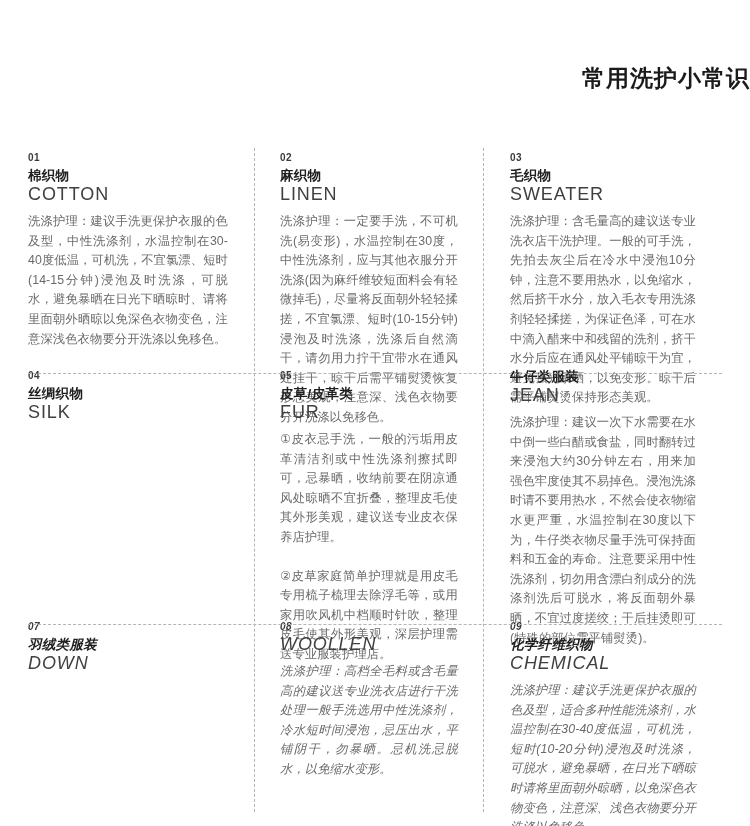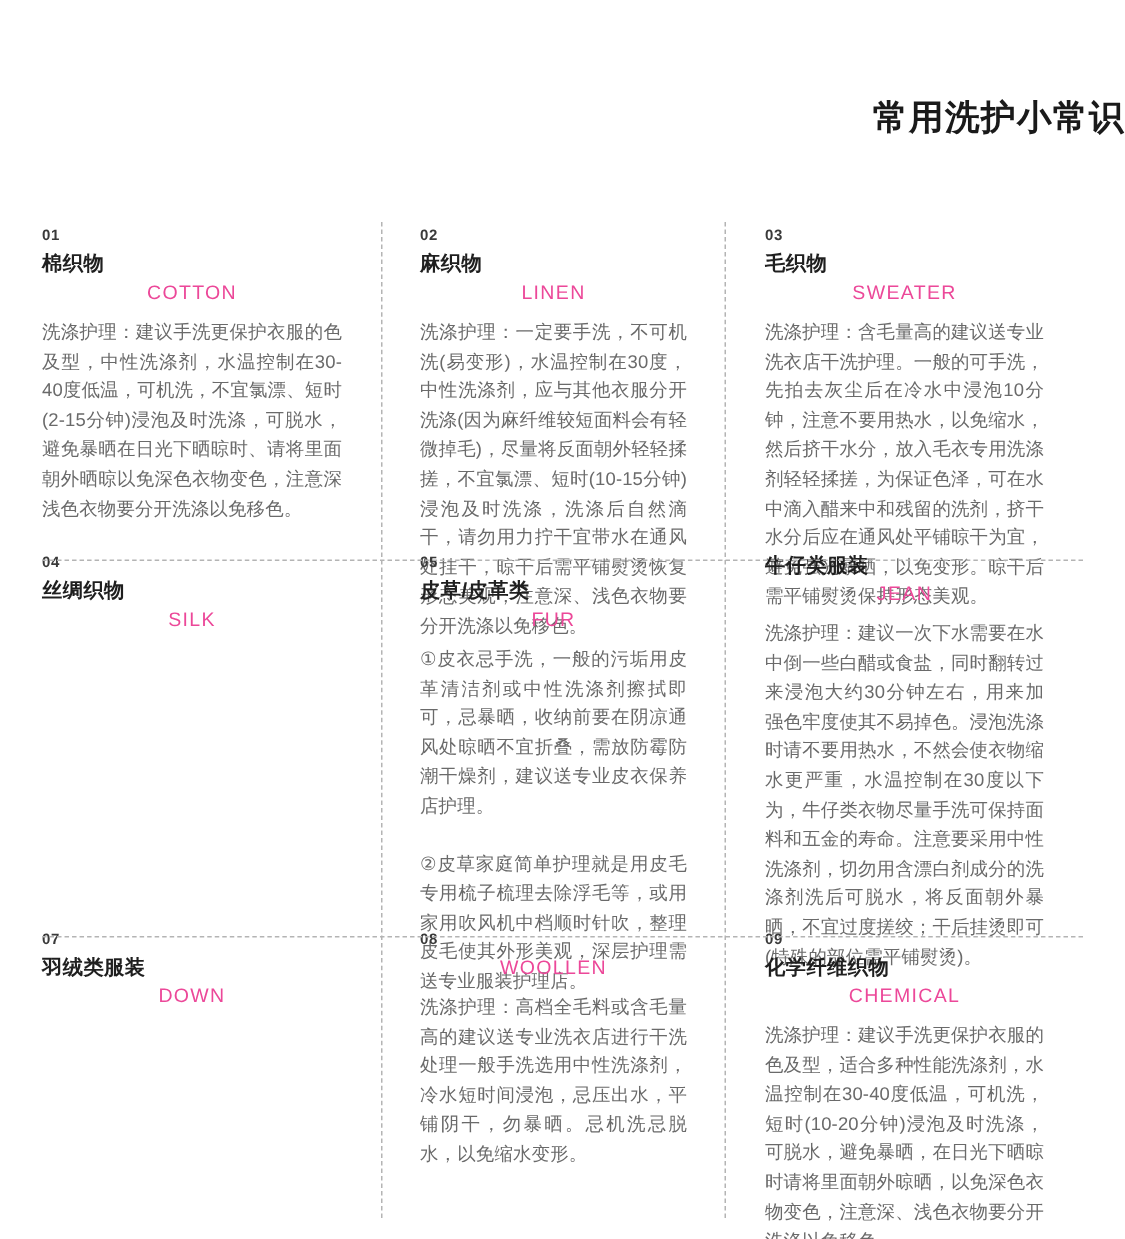--- a/index.html
+++ b/index.html
@@ -46,46 +46,45 @@
     position: relative;
   }
 
   .card.col-2, .card.col-3 {
     padding-left: 26px;
   }
 
   
   .row-1 .card { height: 218px; }
   .row-2 .card { height: 251px; }
-  .row-3 .card { height: 185px; }
+  .row-3 .card { height: 185px; font-style: italic; }
 
   .card-num {
     font-size: 10px;
     font-weight: 700;
     color: #3a3a3a;
     line-height: 17px;
     letter-spacing: 0.4px;
   }
 
   .card-name-cn {
     font-size: 13.5px;
     font-weight: 700;
     color: #1f1f1f;
     line-height: 19px;
     letter-spacing: 0.3px;
   }
 
   .card-name-en {
-    font-size: 13px;
+    font-size: 18px;
     font-weight: 500;
-    color: #ec4899;
+    color: #404040;
     line-height: 19px;
     letter-spacing: 0.9px;
     margin-bottom: 8px;
-    text-align: center;
   }
 
   .card-body {
     font-size: 12.3px;
     color: #6a6a6a;
     line-height: 19.6px;
     letter-spacing: 0.1px;
     text-align: justify;
     text-justify: inter-ideograph;
   }
@@ -121,21 +120,21 @@
 <h1 class="page-title">常用洗护小常识</h1>
 
 <div class="grid">
 
   <div class="grid-row row-1">
     <div class="card col-1">
       <div class="card-num">01</div>
       <div class="card-name-cn">棉织物</div>
       <div class="card-name-en">COTTON</div>
       <div class="card-body">
-        <p>洗涤护理：建议手洗更保护衣服的色及型，中性洗涤剂，水温控制在30-40度低温，可机洗，不宜氯漂、短时(2-15分钟)浸泡及时洗涤，可脱水，避免暴晒在日光下晒晾时、请将里面朝外晒晾以免深色衣物变色，注意深浅色衣物要分开洗涤以免移色。</p>
+        <p>洗涤护理：建议手洗更保护衣服的色及型，中性洗涤剂，水温控制在30-40度低温，可机洗，不宜氯漂、短时(14-15分钟)浸泡及时洗涤，可脱水，避免暴晒在日光下晒晾时、请将里面朝外晒晾以免深色衣物变色，注意深浅色衣物要分开洗涤以免移色。</p>
       </div>
     </div>
 
     <div class="card col-2">
       <div class="card-num">02</div>
       <div class="card-name-cn">麻织物</div>
       <div class="card-name-en">LINEN</div>
       <div class="card-body">
         <p>洗涤护理：一定要手洗，不可机洗(易变形)，水温控制在30度，中性洗涤剂，应与其他衣服分开洗涤(因为麻纤维较短面料会有轻微掉毛)，尽量将反面朝外轻轻揉搓，不宜氯漂、短时(10-15分钟)浸泡及时洗涤，洗涤后自然滴干，请勿用力拧干宜带水在通风处挂干，晾干后需平铺熨烫恢复形态美观，注意深、浅色衣物要分开洗涤以免移色。</p>
       </div>
@@ -156,21 +155,21 @@
       <div class="card-num">04</div>
       <div class="card-name-cn">丝绸织物</div>
       <div class="card-name-en">SILK</div>
     </div>
 
     <div class="card col-2">
       <div class="card-num">05</div>
       <div class="card-name-cn">皮草/皮革类</div>
       <div class="card-name-en">FUR</div>
       <div class="card-body">
-        <p>①皮衣忌手洗，一般的污垢用皮革清洁剂或中性洗涤剂擦拭即可，忌暴晒，收纳前要在阴凉通风处晾晒不宜折叠，需放防霉防潮干燥剂，建议送专业皮衣保养店护理。</p>
+        <p>①皮衣忌手洗，一般的污垢用皮革清洁剂或中性洗涤剂擦拭即可，忌暴晒，收纳前要在阴凉通风处晾晒不宜折叠，整理皮毛使其外形美观，建议送专业皮衣保养店护理。</p>
         <p>②皮草家庭简单护理就是用皮毛专用梳子梳理去除浮毛等，或用家用吹风机中档顺时针吹，整理皮毛使其外形美观，深层护理需送专业服装护理店。</p>
       </div>
     </div>
 
     <div class="card col-3">
       <div class="card-name-cn">牛仔类服装</div>
       <div class="card-name-en">JEAN</div>
       <div class="card-body">
         <p>洗涤护理：建议一次下水需要在水中倒一些白醋或食盐，同时翻转过来浸泡大约30分钟左右，用来加强色牢度使其不易掉色。浸泡洗涤时请不要用热水，不然会使衣物缩水更严重，水温控制在30度以下为，牛仔类衣物尽量手洗可保持面料和五金的寿命。注意要采用中性洗涤剂，切勿用含漂白剂成分的洗涤剂洗后可脱水，将反面朝外暴晒，不宜过度搓绞；干后挂烫即可(特殊的部位需平铺熨烫)。</p>
       </div>

